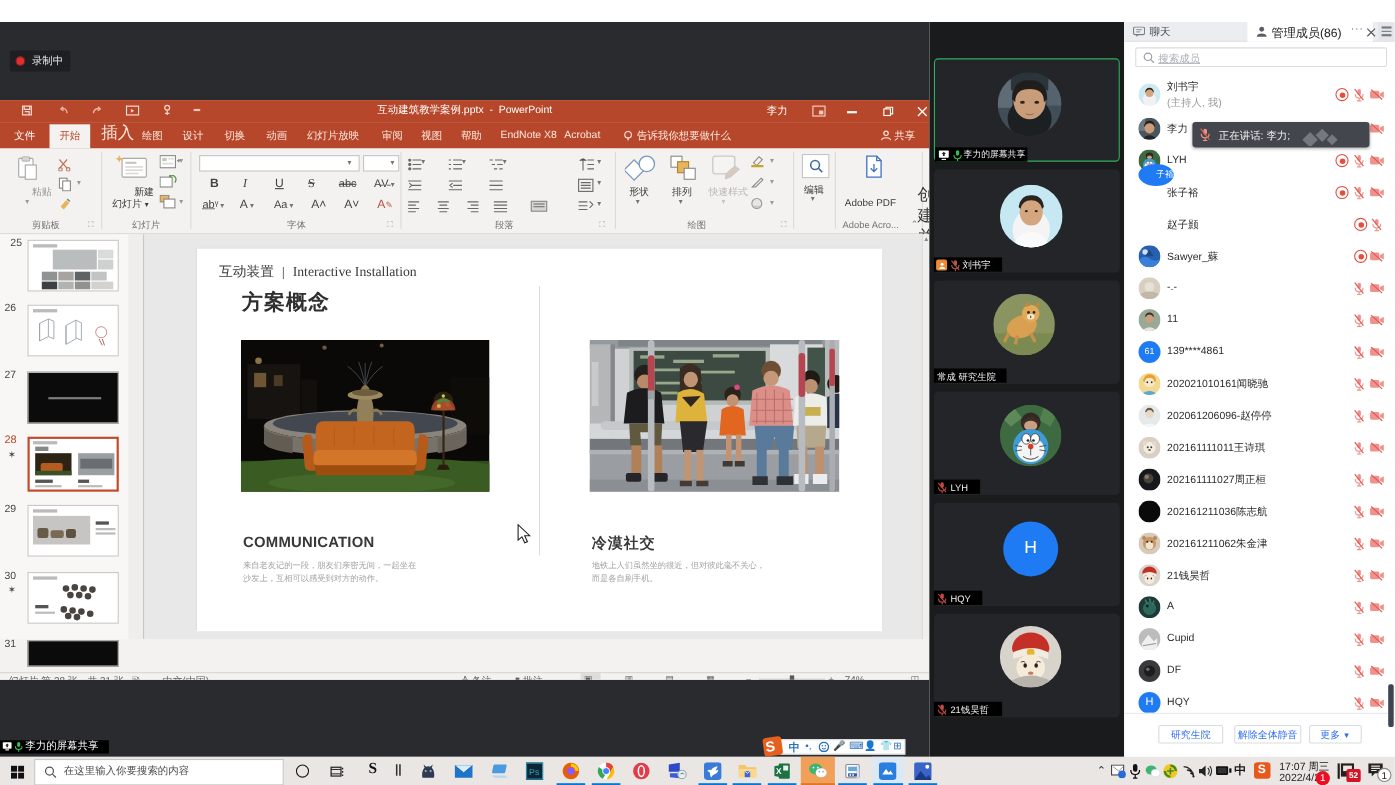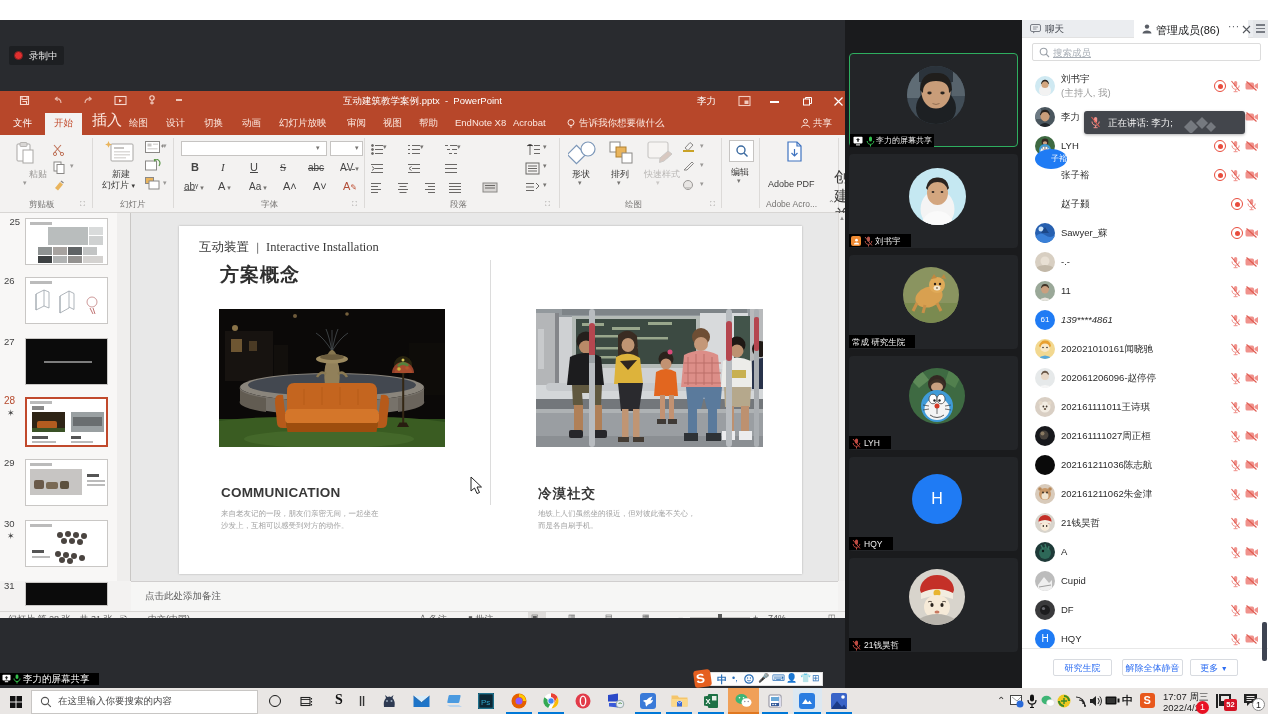--- a/index.html
+++ b/index.html
@@ -118,21 +118,21 @@
       <div class="abs" style="left:80px;top:65px;font-size:7px;color:#9a9896;">⛶</div>
 
       <svg class="abs" style="left:105px;top:6px;" width="30" height="26" viewBox="0 0 30 26">
             <rect x="6" y="3" width="22" height="17" rx="1" fill="#fff" stroke="#a9a7a5"></rect>
             <rect x="9" y="6" width="10" height="2" fill="#c8c6c4"></rect>
             <rect x="9" y="10" width="16" height="1.5" fill="#dcdad8"></rect>
             <rect x="9" y="13" width="16" height="1.5" fill="#dcdad8"></rect>
             <rect x="9" y="16" width="12" height="1.5" fill="#dcdad8"></rect>
             <path d="M3.5 0 l1 2.4 2.4 1 -2.4 1 -1 2.4 -1 -2.4 -2.4 -1 2.4 -1 z" fill="#e9b45c"></path>
           </svg>
-      <div class="abs" style="left:112px;top:33px;font-size:9px;color:#3b3a39;">新建</div>
+      <div class="abs" style="left:122px;top:33px;font-size:9px;color:#3b3a39;">新建</div>
       <div class="abs" style="left:102px;top:44px;font-size:9px;color:#3b3a39;">幻灯片 <span style="font-size:7px;">▾</span></div>
       <svg class="abs" style="left:145px;top:6px;" width="20" height="14" viewBox="0 0 20 14">
             <rect x="0.5" y="0.5" width="14" height="11" fill="#fff" stroke="#8a8886"></rect>
             <rect x="2.5" y="2.5" width="4" height="3" fill="#c8c6c4"></rect>
             <rect x="8" y="2.5" width="5" height="1.5" fill="#dcdad8"></rect>
             <rect x="2.5" y="7" width="10" height="1.5" fill="#dcdad8"></rect>
             <path d="M16 5 l3 0 m-1.5 -1.5 l0 3" stroke="#8a8886"></path>
           </svg>
       <svg class="abs" style="left:145px;top:24px;" width="18" height="14" viewBox="0 0 18 14">
             <rect x="0.5" y="2" width="11" height="9" fill="#fff" stroke="#8a8886"></rect>
@@ -554,23 +554,20 @@
       </svg>
 
       <svg class="abs" style="left:470px;top:263px;" width="13" height="19" viewBox="0 0 13 19">
             <path d="M1 1 L1 15 L4.5 12 L7 17.5 L9.5 16.5 L7 11 L11.5 11 Z" fill="#fff" stroke="#222" stroke-width="1"></path>
           </svg>
 
       <div class="abs" style="left:838px;top:0;width:7px;height:368px;background:#f0efee;border-left:1px solid #dddbd9;"></div>
       <div class="abs" style="left:839px;top:2px;font-size:6px;color:#888;">▲</div>
     </div>
 
-    <div class="abs" style="left:131px;top:490px;width:707px;height:30px;background:#f6f6f5;border-top:1px solid #d0cece;">
-      <div class="abs" style="left:14px;top:8px;font-size:9.5px;color:#595959;">点击此处添加备注</div>
-    </div>
 
     <div class="abs" style="left:0;top:520px;width:845px;height:27px;background:#f3f2f1;border-top:1px solid #d8d6d4;">
       <div class="abs" style="left:8px;top:1px;font-size:9px;color:#5a5a5a;">幻灯片 第 28 张，共 31 张</div>
       <div class="abs" style="left:120px;top:1px;font-size:9px;color:#5a5a5a;">🖹</div>
       <div class="abs" style="left:148px;top:1px;font-size:9px;color:#5a5a5a;">中文(中国)</div>
       <div class="abs" style="left:419px;top:1px;font-size:9px;color:#5a5a5a;">≙ 备注</div>
       <div class="abs" style="left:468px;top:1px;font-size:9px;color:#5a5a5a;">▮ 批注</div>
       <div class="abs" style="left:528px;top:0px;width:18px;height:13px;background:#dedcda;"></div>
       <div class="abs" style="left:531px;top:1px;font-size:8px;color:#5a5a5a;">▣</div>
       <div class="abs" style="left:568px;top:1px;font-size:8px;color:#5a5a5a;">▥</div>
@@ -984,21 +981,21 @@
           <rect x="4" y="1" width="3.2" height="5.5" rx="1.6" fill="#f0928c"></rect>
           <path d="M2 5.5 c0 5,7.2 5,7.2 0 M5.6 9.3 v2.2 M3.6 11.7 h4" fill="none" stroke="#f0928c" stroke-width="1"></path>
           <path d="M1.5 1 l8 10" stroke="#e05c52" stroke-width="1.1"></path>
         </svg>
     <svg class="abs" style="left:223px;top:225.0px;" width="14" height="10" viewBox="0 0 14 10">
           <rect x="0.5" y="1.5" width="8.5" height="7" rx="1.5" fill="#f0928c"></rect>
           <path d="M9.5 4 l3.5 -2 v6 l-3.5 -2 z" fill="#f0928c"></path>
           <path d="M1.5 0.5 l10 9" stroke="#e05c52" stroke-width="1.1"></path>
         </svg>
     <div class="abs" style="left:13px;top:249.0px;width:20px;height:20px;border-radius:50%;background:#1f7bf4;text-align:center;line-height:20px;font-size:8px;color:#fff;">61</div>
-    <div class="abs" style="left:39px;top:253.0px;font-size:9.5px;color:#2b2b2b;font-style:italic;">139****4861</div>
+    <div class="abs" style="left:39px;top:253.0px;font-size:9.5px;color:#2b2b2b;">139****4861</div>
     <svg class="abs" style="left:208px;top:253.0px;" width="11" height="13" viewBox="0 0 11 13">
           <rect x="4" y="1" width="3.2" height="5.5" rx="1.6" fill="#f0928c"></rect>
           <path d="M2 5.5 c0 5,7.2 5,7.2 0 M5.6 9.3 v2.2 M3.6 11.7 h4" fill="none" stroke="#f0928c" stroke-width="1"></path>
           <path d="M1.5 1 l8 10" stroke="#e05c52" stroke-width="1.1"></path>
         </svg>
     <svg class="abs" style="left:223px;top:254.0px;" width="14" height="10" viewBox="0 0 14 10">
           <rect x="0.5" y="1.5" width="8.5" height="7" rx="1.5" fill="#f0928c"></rect>
           <path d="M9.5 4 l3.5 -2 v6 l-3.5 -2 z" fill="#f0928c"></path>
           <path d="M1.5 0.5 l10 9" stroke="#e05c52" stroke-width="1.1"></path>
         </svg>

